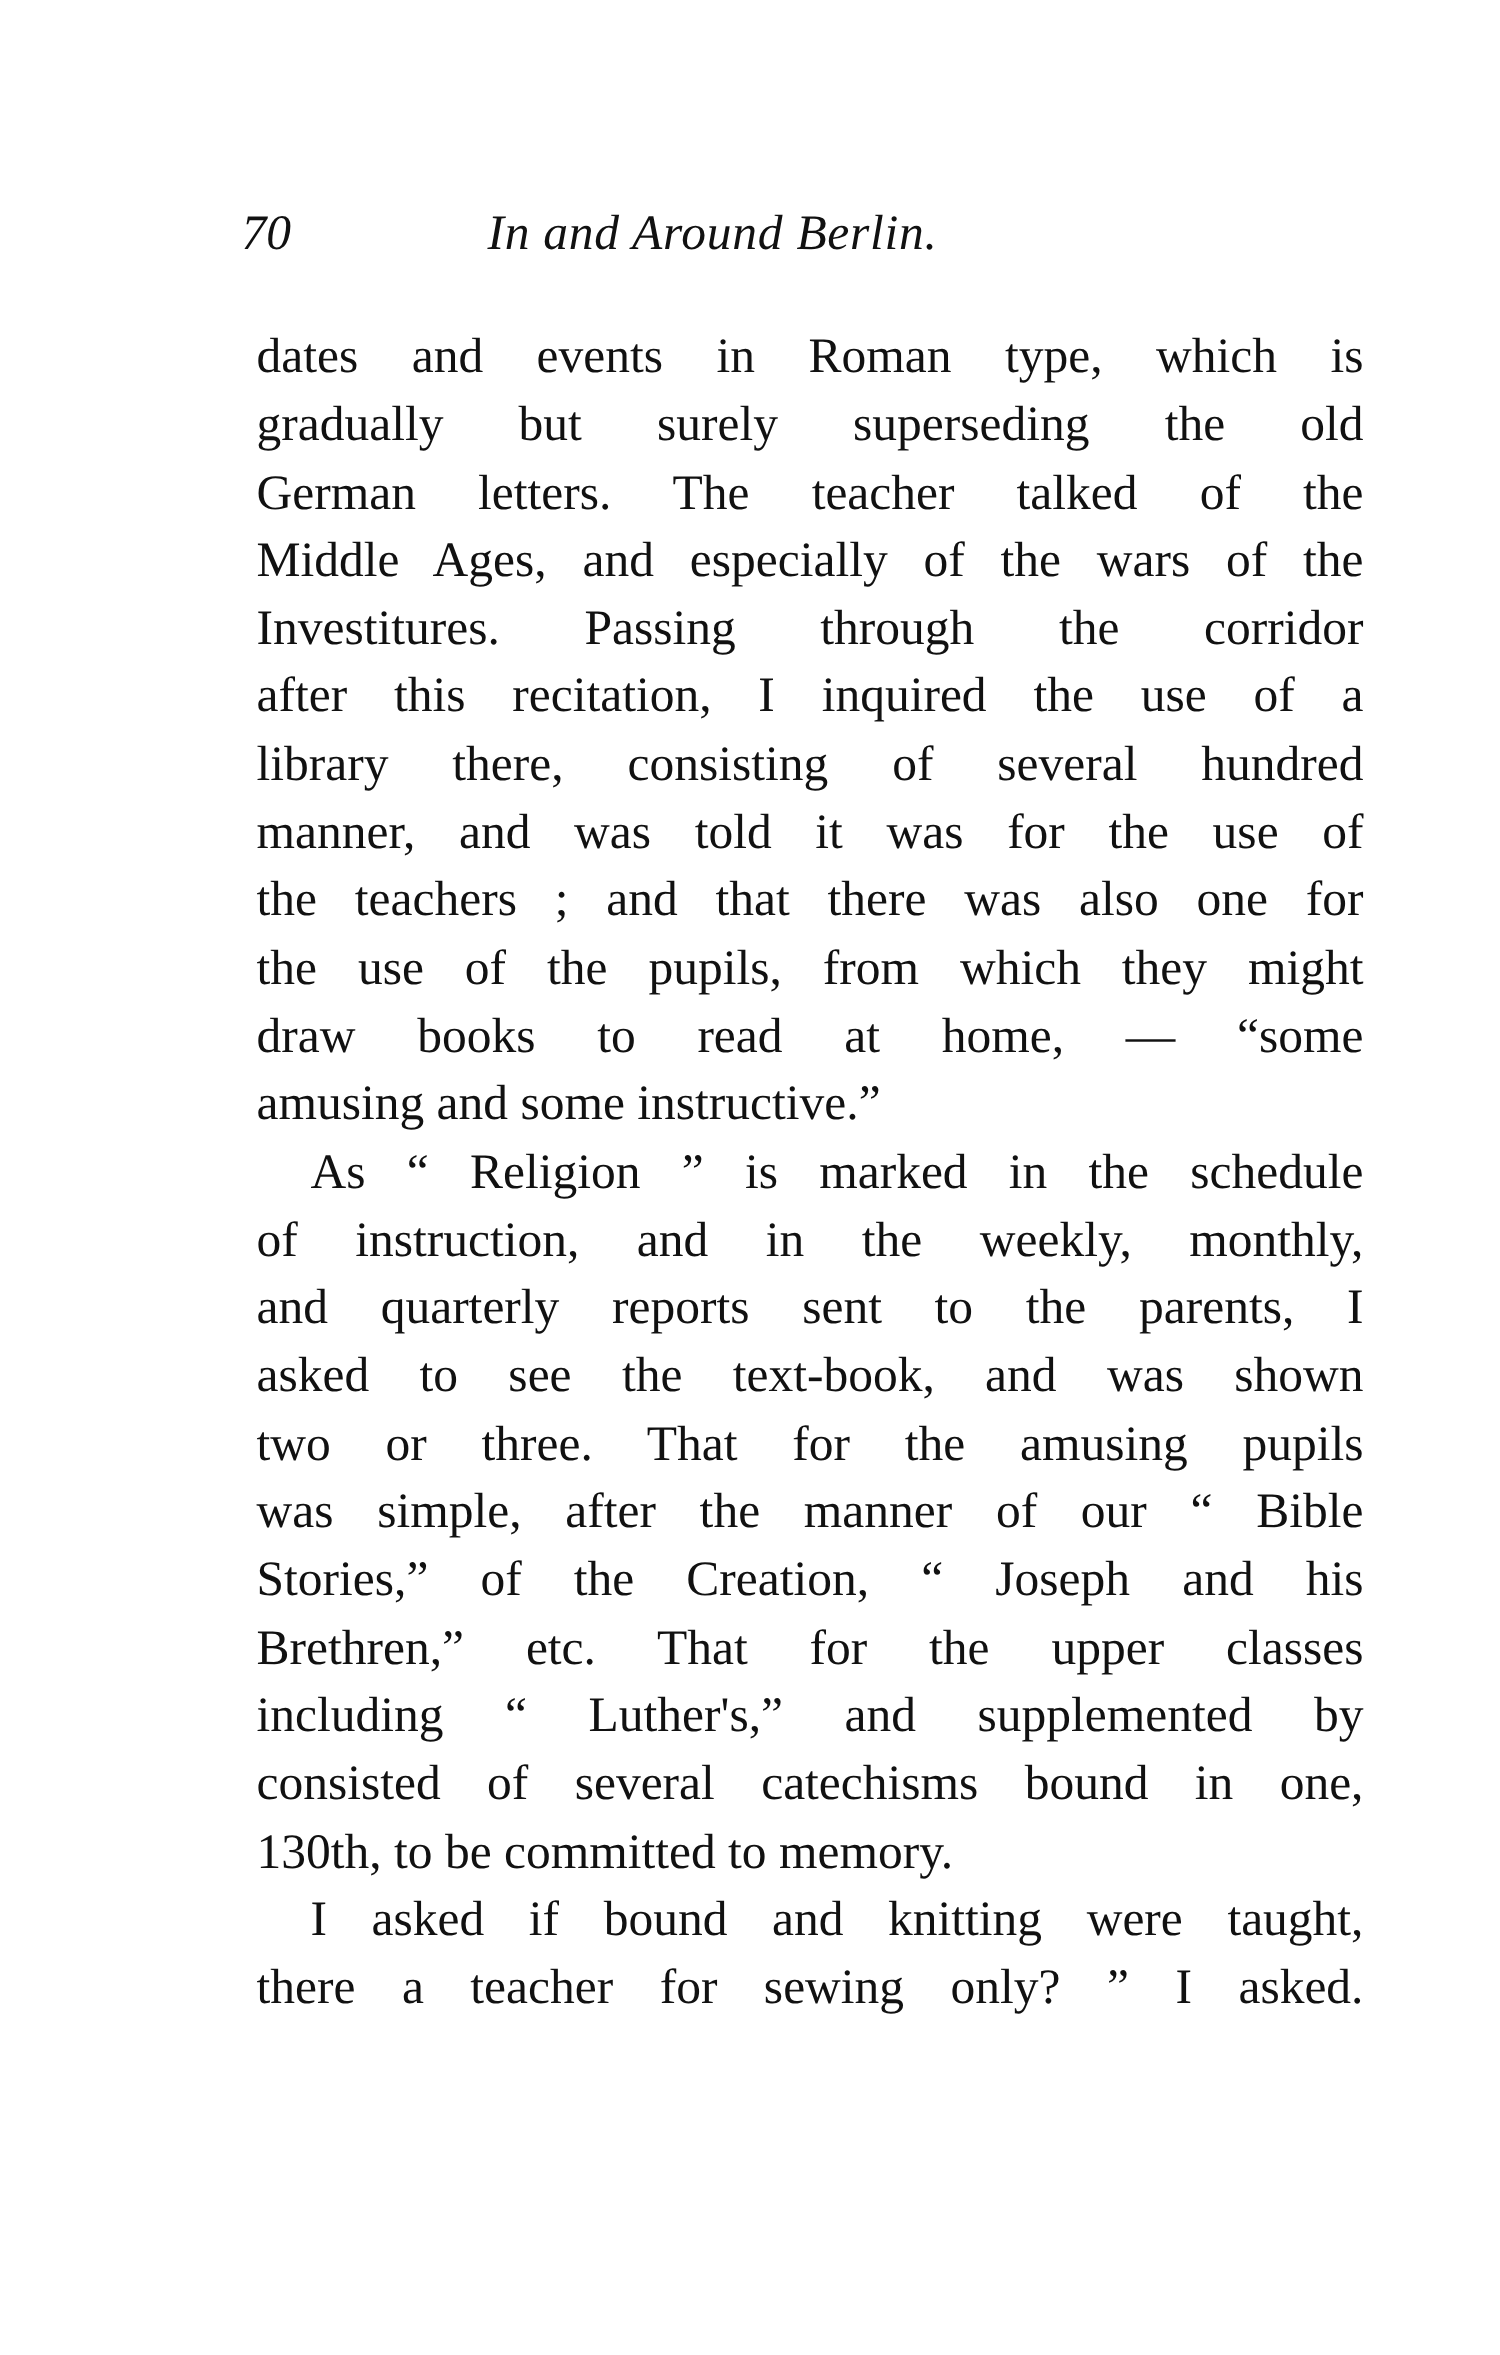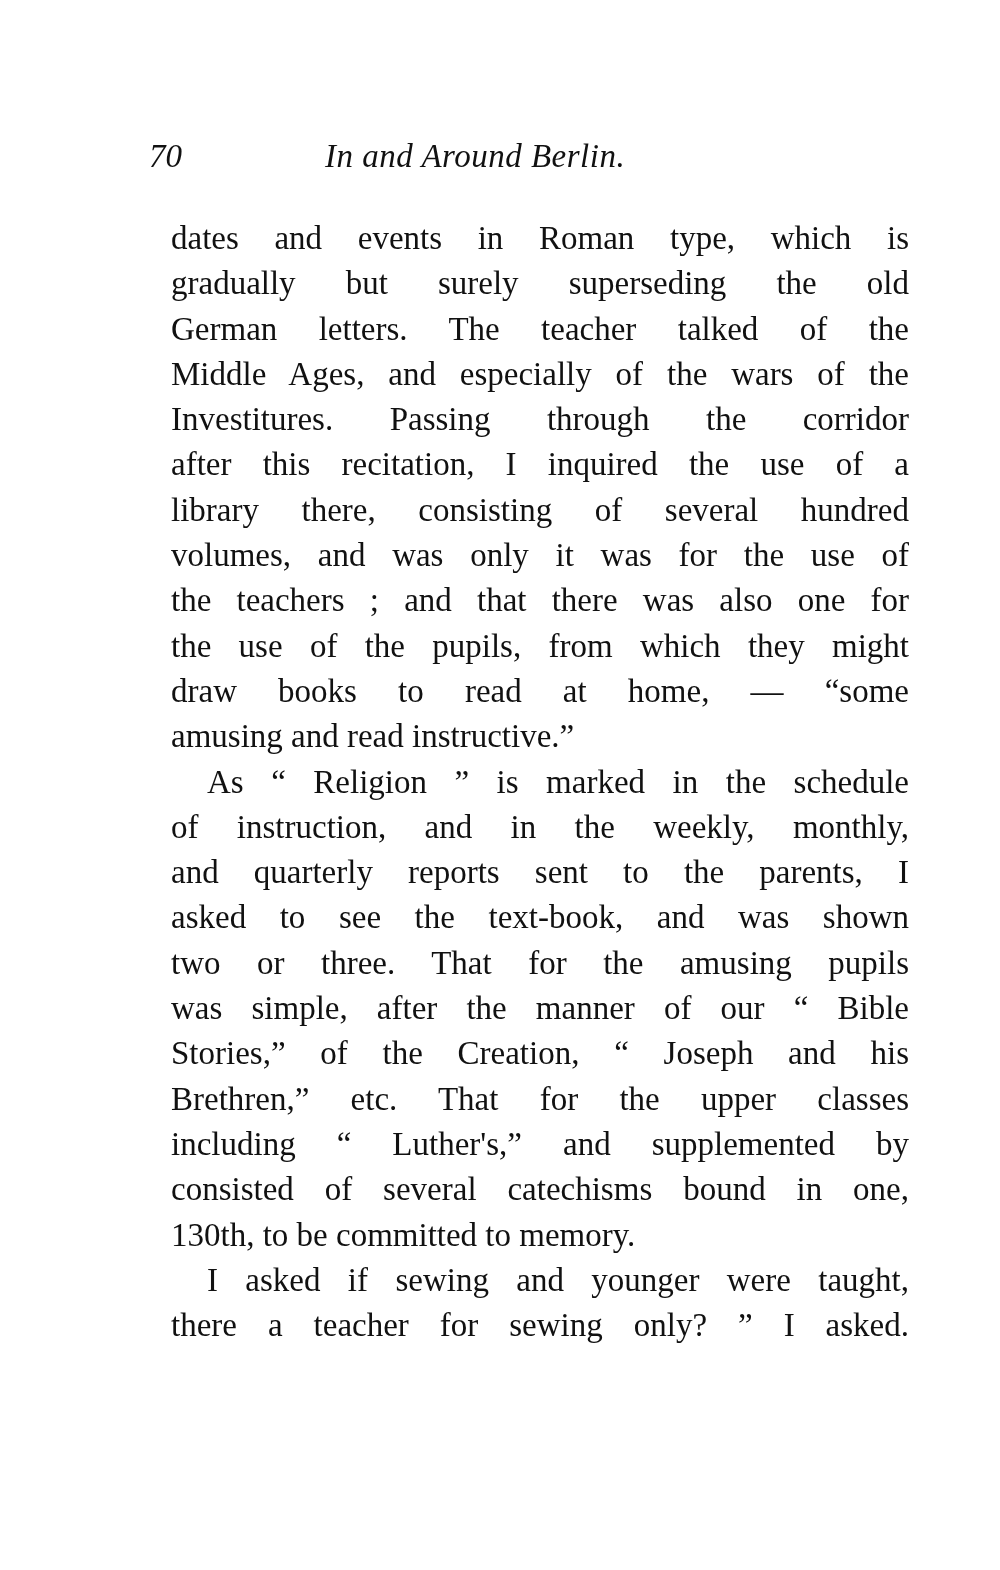--- a/index.html
+++ b/index.html
@@ -1,19 +1,19 @@
 <!DOCTYPE html>
 <html><head>
 <meta charset="utf-8">
 <style>
   html, body { margin: 0; padding: 0; background: #ffffff; }
   body { width: 1000px; height: 1570px; position: relative; overflow: hidden;
          font-family: "Liberation Serif", "DejaVu Serif", serif; color: #111; }
   .header { position: absolute; top: 138px; left: 145px; width: 740px; height: 50px; }
-  .page-num { position: absolute; left: 4px; top: 0; font-size: 33px; font-style: italic; }
+  .page-num { position: absolute; left: 16px; top: 0; font-size: 33px; font-style: italic; }
   .running-title { position: absolute; left: 180px; top: 0; font-size: 33px; font-style: italic; letter-spacing: 0.5px; }
   .body { position: absolute; top: 216px; left: 144px; width: 738px; margin-left: 27px; }
   .line { display: block; font-size: 33px; height: 45.3px; line-height: 45.3px;
           text-align: justify; text-align-last: justify; white-space: nowrap; overflow: visible; }
   .line.last { text-align-last: left; }
   .line.indent { padding-left: 36px; }
   .line span.inner { display: inline-block; width: 100%; text-align: justify; text-align-last: justify; white-space: normal; }
   .line.last span.inner { text-align-last: left; }
 </style>
 </head>
@@ -25,31 +25,31 @@
 </div>
 
 <div class="body">
   <div class="line"><span class="inner">dates and events in Roman type, which is</span></div>
   <div class="line"><span class="inner">gradually but surely superseding the old</span></div>
   <div class="line"><span class="inner">German letters.  The teacher talked of the</span></div>
   <div class="line"><span class="inner">Middle Ages, and especially of the wars of the</span></div>
   <div class="line"><span class="inner">Investitures.  Passing through the corridor</span></div>
   <div class="line"><span class="inner">after this recitation, I inquired the use of a</span></div>
   <div class="line"><span class="inner">library there, consisting of several hundred</span></div>
-  <div class="line"><span class="inner">volumes, and was only it was for the use of</span></div>
+  <div class="line"><span class="inner">manner, and was told it was for the use of</span></div>
   <div class="line"><span class="inner">the teachers ;  and that there was also one for</span></div>
   <div class="line"><span class="inner">the use of the pupils, from which they might</span></div>
   <div class="line"><span class="inner">draw books to read at home, — “some</span></div>
-  <div class="line last"><span class="inner">amusing and read instructive.”</span></div>
+  <div class="line last"><span class="inner">amusing and some instructive.”</span></div>
   <div class="line indent"><span class="inner">As “ Religion ” is marked in the schedule</span></div>
   <div class="line"><span class="inner">of instruction, and in the weekly, monthly,</span></div>
   <div class="line"><span class="inner">and quarterly reports sent to the parents, I</span></div>
   <div class="line"><span class="inner">asked to see the text-book, and was shown</span></div>
   <div class="line"><span class="inner">two or three.  That for the amusing pupils</span></div>
   <div class="line"><span class="inner">was simple, after the manner of our “ Bible</span></div>
   <div class="line"><span class="inner">Stories,” of the Creation, “ Joseph and his</span></div>
   <div class="line"><span class="inner">Brethren,” etc.  That for the upper classes</span></div>
   <div class="line"><span class="inner">including “ Luther's,” and supplemented by</span></div>
   <div class="line"><span class="inner">consisted of several catechisms bound in one,</span></div>
   <div class="line last"><span class="inner">130th, to be committed to memory.</span></div>
-  <div class="line indent"><span class="inner">I asked if sewing and younger were taught,</span></div>
+  <div class="line indent"><span class="inner">I asked if bound and knitting were taught,</span></div>
   <div class="line"><span class="inner">there a teacher for sewing only? ” I asked.</span></div>
 </div>
 
 </body></html>

